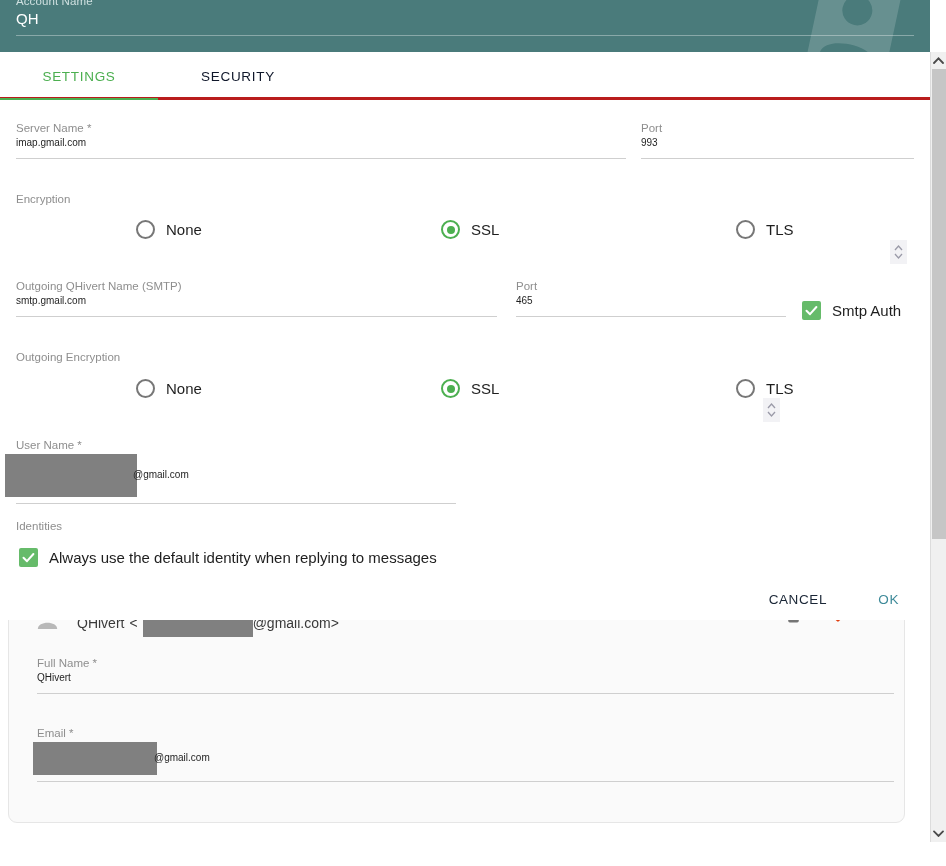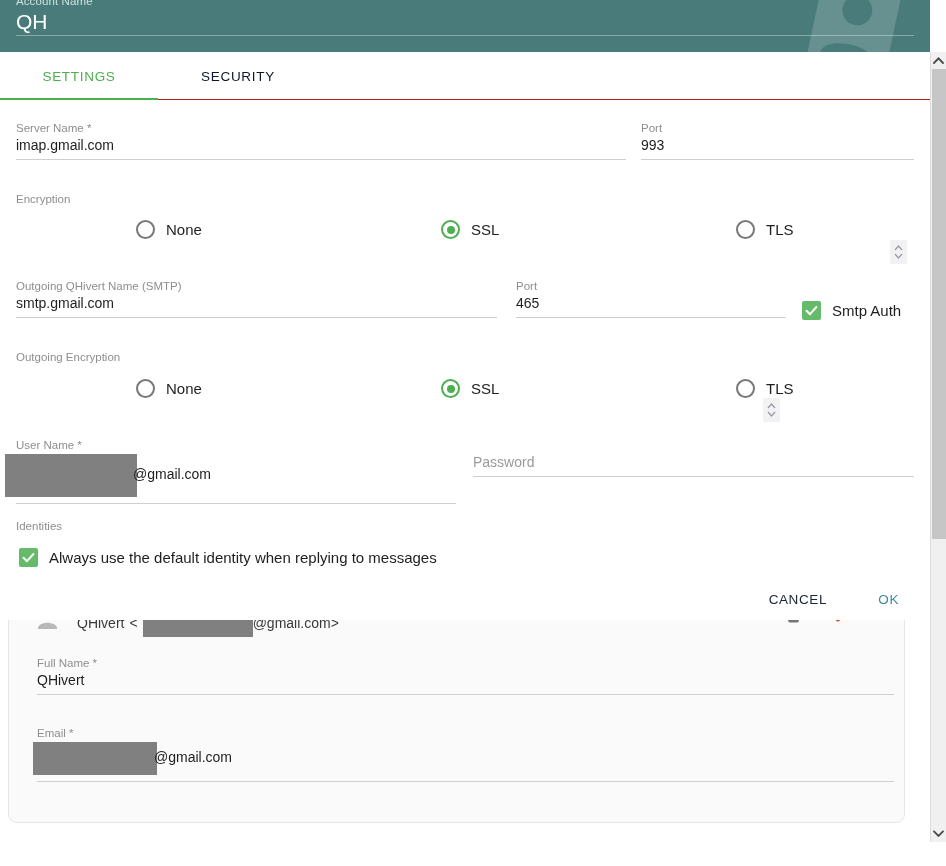--- a/index.html
+++ b/index.html
@@ -43,40 +43,40 @@
     left: 16px;
     top: -5px;
     font-size: 11.5px;
     color: #cfe0e0;
     letter-spacing: .1px;
   }
   .header-field-value {
     position: absolute;
     left: 16px;
     top: 10px;
-    font-size: 21px;
+    font-size: 15px;
     color: #ffffff;
   }
   .header-underline {
     position: absolute;
     left: 16px;
     top: 35px;
     width: 898px;
     height: 1px;
     background: rgba(255,255,255,0.35);
   }
 
   
   .tabs {
     position: absolute;
     left: 0; top: 52px;
     width: 930px;
     height: 48px;
     background: #ffffff;
-    border-bottom: 1px solid #b91c1c;
+    border-bottom: 3px solid #b91c1c;
   }
   .tab {
     position: absolute;
     top: 0;
     height: 48px;
     display: flex;
     align-items: center;
     justify-content: center;
     font-size: 13.5px;
     letter-spacing: .7px;
@@ -107,21 +107,21 @@
   .field { position: absolute; }
   .field-label {
     font-size: 11.5px;
     color: #8e8e8e;
     display: block;
     margin-bottom: 3px;
     white-space: nowrap;
   }
   .req { color: #8e8e8e; }
   .field-value {
-    font-size: 14px;
+    font-size: 10px;
     color: #1e1e1e;
     border-bottom: 1px solid #cfcfcf;
     padding-bottom: 6px;
     display: block;
     white-space: nowrap;
     min-height: 22px;
   }
   .field-value.placeholder { color: #9a9a9a; }
 
   .redact {
@@ -396,21 +396,20 @@
       <span class="radio-label">TLS</span>
     </div>
 
     <div class="field" style="left:16px; top:339px; width:440px;">
       <span class="field-label"><span>User Name</span><span class="req"> *</span></span>
       <span class="field-value"><span class="redact" style="width:132px;height:43px;margin-left:-11px;margin-right:-4px;"></span><span>@gmail.com</span></span>
     </div>
 
     <div class="field" style="left:473px; top:339px; width:441px;">
       <span class="field-label">&nbsp;</span>
-      <span class="field-value placeholder">Password</span>
     </div>
 
     <div class="group-label" style="left:16px; top:420px;">Identities</div>
 
     <div class="checkbox-wrap" style="left:19px; top:448px;">
       <span class="checkbox">
         <svg width="15" height="15" viewBox="0 0 15 15">
             <path d="M2.5 7.8 L6 11.2 L12.4 4" stroke="#ffffff" stroke-width="2" fill="none" stroke-linecap="round" stroke-linejoin="round"></path>
           </svg>
       </span>

